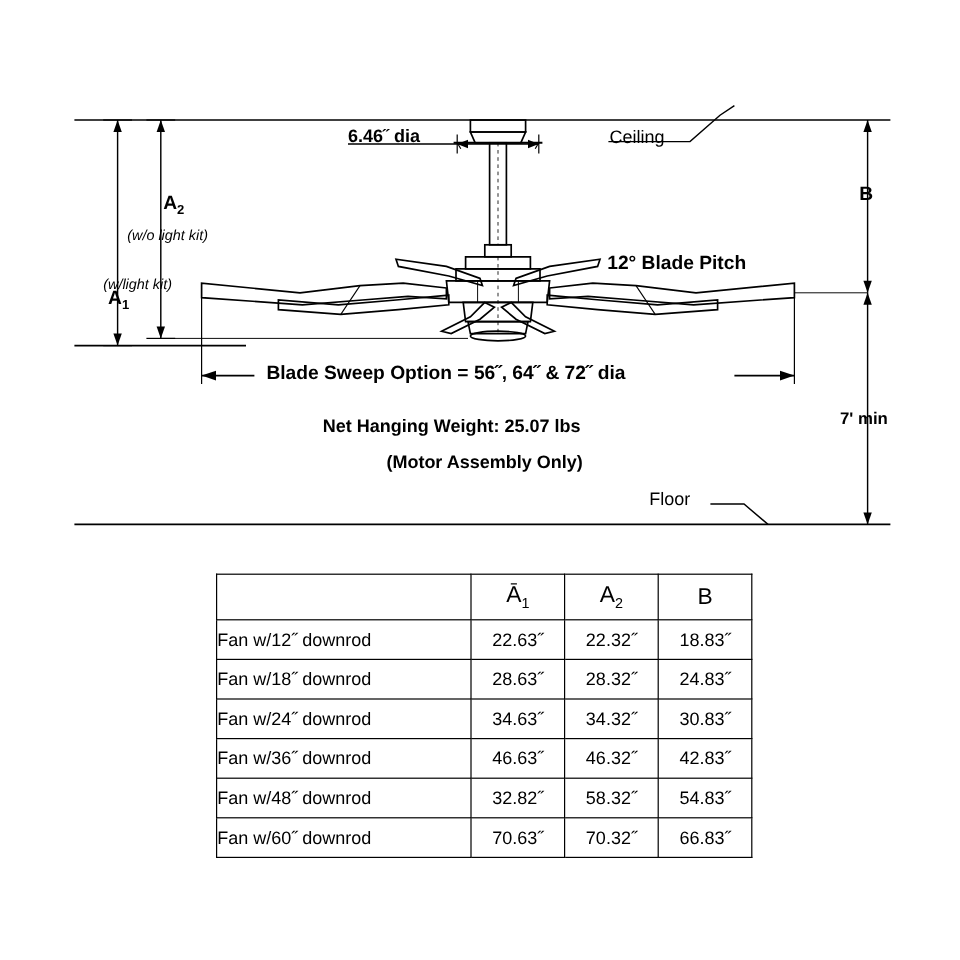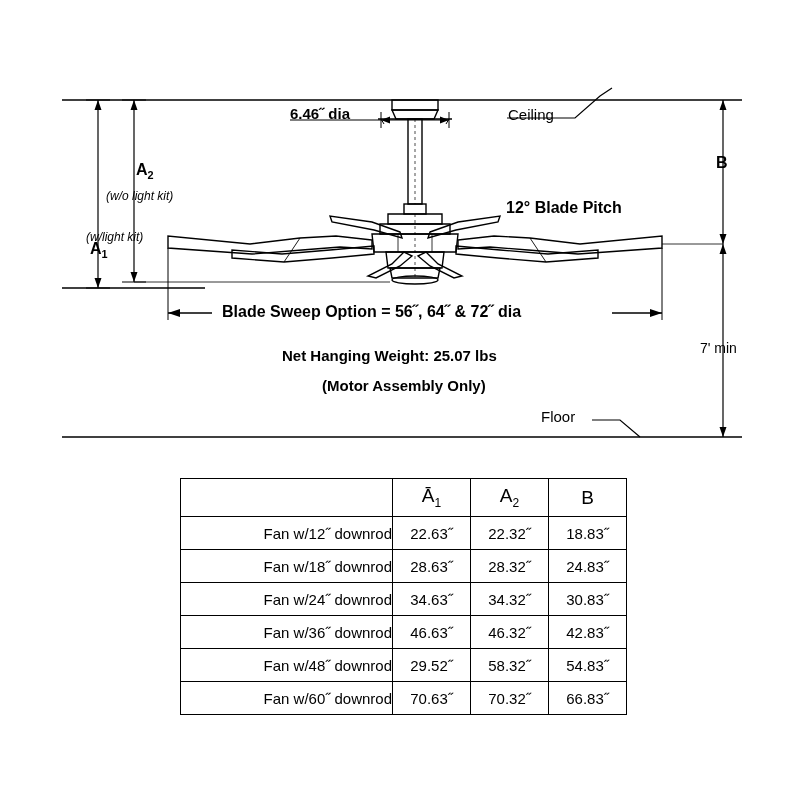--- a/index.html
+++ b/index.html
@@ -26,21 +26,21 @@
     left: 0; top: 0;
     width: 800px;
     height: 800px;
   }
   .lbl {
     position: absolute;
     white-space: nowrap;
     line-height: 1.1;
   }
   .bold { font-weight: bold; }
-  .sz14 { font-size: 14px; }
+  .sz14 { font-size: 14px; font-weight: bold; }
   .sz15 { font-size: 15px; }
   .sz16 { font-size: 16px; }
   .sz10 { font-size: 12px; font-style: italic; }
   .sub {
     font-size: 0.68em;
     vertical-align: sub;
   }
 
   
   #spec-table {
@@ -59,21 +59,21 @@
     box-sizing: border-box;
   }
   #spec-table th {
     font-weight: normal;
     font-size: 19px;
     height: 38px;
   }
   #spec-table th.hdr-blank { border-top-color: #000; }
   #spec-table td.rowlabel {
     width: 212px;
-    text-align: right;
+    text-align: left;
     font-size: 15px;
   }
   #spec-table td.val, #spec-table th.val {
     width: 78px;
   }
   #spec-table th .sub { font-size: 12px; }
 </style>
 </head>
 <body>
 
@@ -165,25 +165,25 @@
 
     <rect x="212" y="300" width="400" height="26" fill="#fff"></rect>
   </svg>
 
   <div class="lbl bold sz15" style="left:290px; top:106px;">6.46˝ dia</div>
 
   <div class="lbl sz15" style="left:508px; top:107px;">Ceiling</div>
 
   <div class="lbl sz15" style="left:541px; top:409px;">Floor</div>
 
-  <div class="lbl bold sz16" style="left:506px; top:199px;">12° Blade Pitch</div>
+  <div class="lbl bold sz16" style="left:506px; top:211px;">12° Blade Pitch</div>
 
   <div class="lbl bold sz16" style="left:222px; top:303px;">Blade Sweep Option = 56˝, 64˝ &amp; 72˝ dia</div>
 
-  <div class="lbl bold sz15" style="left:282px; top:348px;">Net Hanging Weight: 25.07 lbs</div>
+  <div class="lbl bold sz15" style="left:269px; top:348px;">Net Hanging Weight: 25.07 lbs</div>
 
   <div class="lbl bold sz15" style="left:322px; top:378px;">(Motor Assembly Only)</div>
 
   <div class="lbl sz14" style="left:700px; top:341px;">7' min</div>
 
   <div class="lbl bold sz16" style="left:136px; top:161px;">
     <span>A</span><span class="sub">2</span>
   </div>
   <div class="lbl sz10" style="left:106px; top:190px;">(w/o light kit)</div>
 
@@ -227,21 +227,21 @@
         <td class="val">30.83˝</td>
       </tr>
       <tr>
         <td class="rowlabel">Fan w/36˝ downrod</td>
         <td class="val">46.63˝</td>
         <td class="val">46.32˝</td>
         <td class="val">42.83˝</td>
       </tr>
       <tr>
         <td class="rowlabel">Fan w/48˝ downrod</td>
-        <td class="val">29.52˝</td>
+        <td class="val">32.82˝</td>
         <td class="val">58.32˝</td>
         <td class="val">54.83˝</td>
       </tr>
       <tr>
         <td class="rowlabel">Fan w/60˝ downrod</td>
         <td class="val">70.63˝</td>
         <td class="val">70.32˝</td>
         <td class="val">66.83˝</td>
       </tr>
     </tbody>

